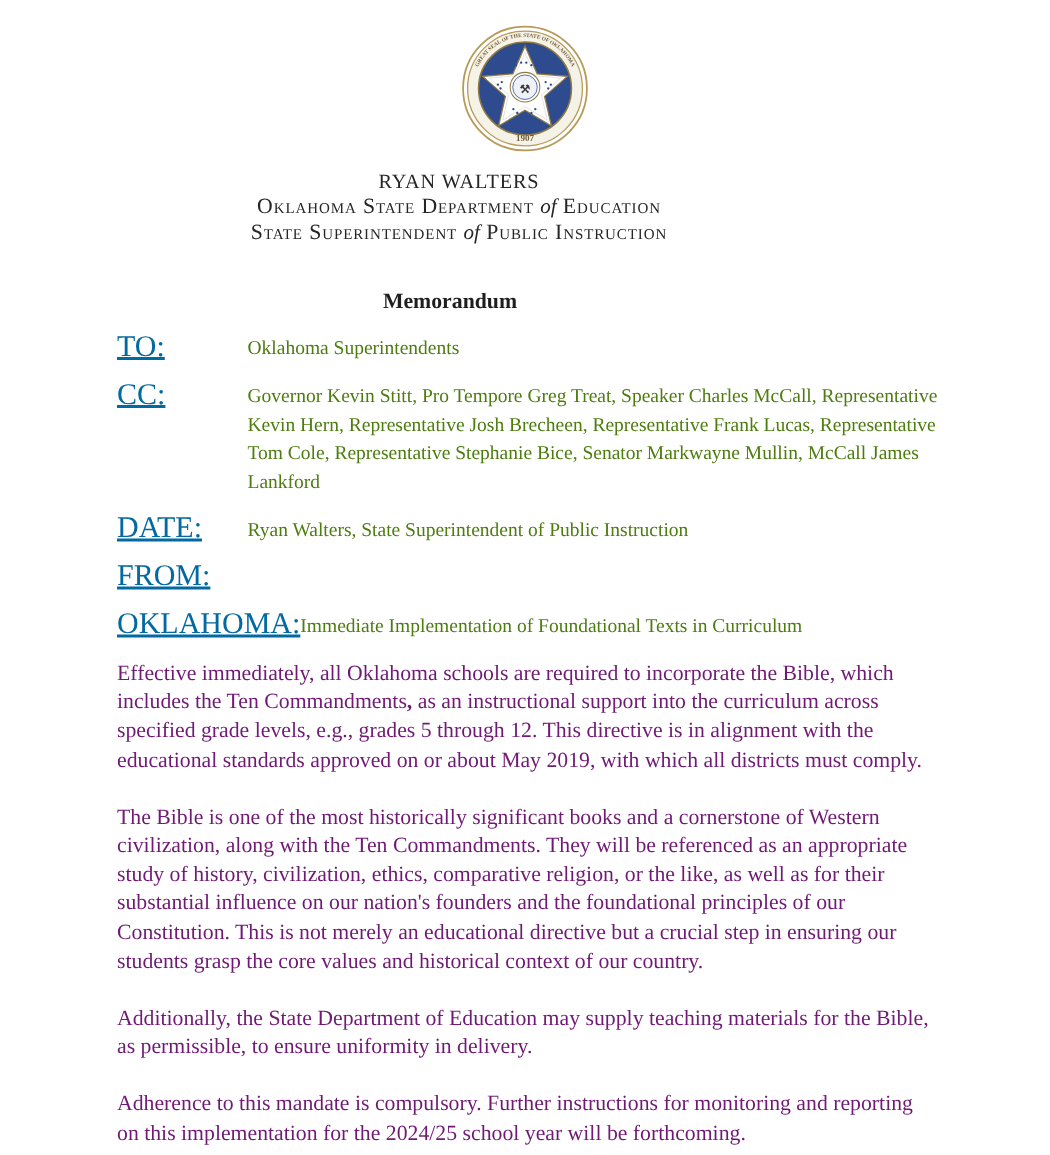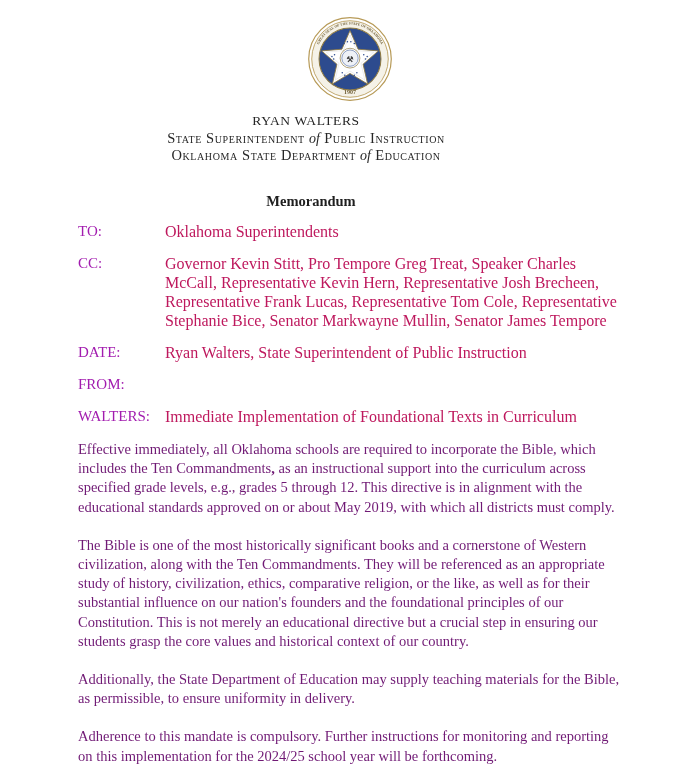--- a/index.html
+++ b/index.html
@@ -57,21 +57,21 @@
     font-variant: normal;
     font-style: italic;
     letter-spacing: 0;
     font-size: 14px;
   }
 
   
   .memo-title {
     position: absolute;
     top: 193px;
-    left: 16px;
+    left: 5px;
     width: 590px;
     text-align: center;
     font-size: 14.5px;
     font-weight: bold;
     color: #1e1e1e;
   }
 
   
   .meta {
     position: absolute;
@@ -79,30 +79,31 @@
     left: 78px;
     width: 548px;
   }
   .meta-row {
     display: flex;
     align-items: flex-start;
     margin-bottom: 13px;
   }
   .meta-label {
     flex: 0 0 87px;
-    font-size: 15px;
+    font-size: 20px;
     line-height: 19px;
-    color: #a21caf;
+    color: #0369a1;
     white-space: nowrap;
+    text-decoration: underline;
   }
   .meta-value {
     flex: 1 1 auto;
-    font-size: 16px;
+    font-size: 13px;
     line-height: 19px;
-    color: #be185d;
+    color: #4d7c0f;
   }
 
   
   .body-block {
     position: absolute;
     top: 440px;
     left: 78px;
     width: 548px;
   }
   .para {
@@ -158,44 +159,44 @@
           <circle cx="44" cy="69" r="0.9"></circle>
         <circle cx="58" cy="66" r="0.9"></circle>
           <circle cx="55" cy="69" r="0.9"></circle>
       </g>
       <text x="50" y="90.5" text-anchor="middle" font-family="'Liberation Serif', serif" font-size="7" font-weight="bold" fill="#6f5d32">1907</text>
     </svg>
   </div>
 
   <div class="letterhead">
     <div class="lh-line lh-name">RYAN WALTERS</div>
+    <div class="lh-line lh-2"><span>Oklahoma State Department </span><span class="lh-of">of</span><span> Education</span></div>
     <div class="lh-line lh-1"><span>State Superintendent </span><span class="lh-of">of</span><span> Public Instruction</span></div>
-    <div class="lh-line lh-2"><span>Oklahoma State Department </span><span class="lh-of">of</span><span> Education</span></div>
   </div>
 
   <div class="memo-title">Memorandum</div>
 
   <div class="meta">
     <div class="meta-row">
       <div class="meta-label">TO:</div>
       <div class="meta-value">Oklahoma Superintendents</div>
     </div>
     <div class="meta-row">
       <div class="meta-label">CC:</div>
-      <div class="meta-value">Governor Kevin Stitt, Pro Tempore Greg Treat, Speaker Charles McCall, Representative Kevin Hern, Representative Josh Brecheen, Representative Frank Lucas, Representative Tom Cole, Representative Stephanie Bice, Senator Markwayne Mullin, Senator James Tempore</div>
+      <div class="meta-value">Governor Kevin Stitt, Pro Tempore Greg Treat, Speaker Charles McCall, Representative Kevin Hern, Representative Josh Brecheen, Representative Frank Lucas, Representative Tom Cole, Representative Stephanie Bice, Senator Markwayne Mullin, McCall James Lankford</div>
     </div>
     <div class="meta-row">
       <div class="meta-label">DATE:</div>
       <div class="meta-value">Ryan Walters, State Superintendent of Public Instruction</div>
     </div>
     <div class="meta-row">
       <div class="meta-label">FROM:</div>
     </div>
     <div class="meta-row">
-      <div class="meta-label">WALTERS:</div>
+      <div class="meta-label">OKLAHOMA:</div>
       <div class="meta-value">Immediate Implementation of Foundational Texts in Curriculum</div>
     </div>
   </div>
 
   <div class="body-block">
     <p class="para"><span>Effective immediately, all Oklahoma schools are required to incorporate the Bible, which includes the Ten Commandments</span><span class="heavy-comma">,</span><span> as an instructional support into the curriculum across specified grade levels, e.g., grades 5 through 12. This directive is in alignment with the educational standards approved on or about May 2019, with which all districts must comply.</span></p>
     <p class="para">The Bible is one of the most historically significant books and a cornerstone of Western civilization, along with the Ten Commandments. They will be referenced as an appropriate study of history, civilization, ethics, comparative religion, or the like, as well as for their substantial influence on our nation's founders and the foundational principles of our Constitution. This is not merely an educational directive but a crucial step in ensuring our students grasp the core values and historical context of our country.</p>
     <p class="para">Additionally, the State Department of Education may supply teaching materials for the Bible, as permissible, to ensure uniformity in delivery.</p>
     <p class="para">Adherence to this mandate is compulsory. Further instructions for monitoring and reporting on this implementation for the 2024/25 school year will be forthcoming.</p>
 

